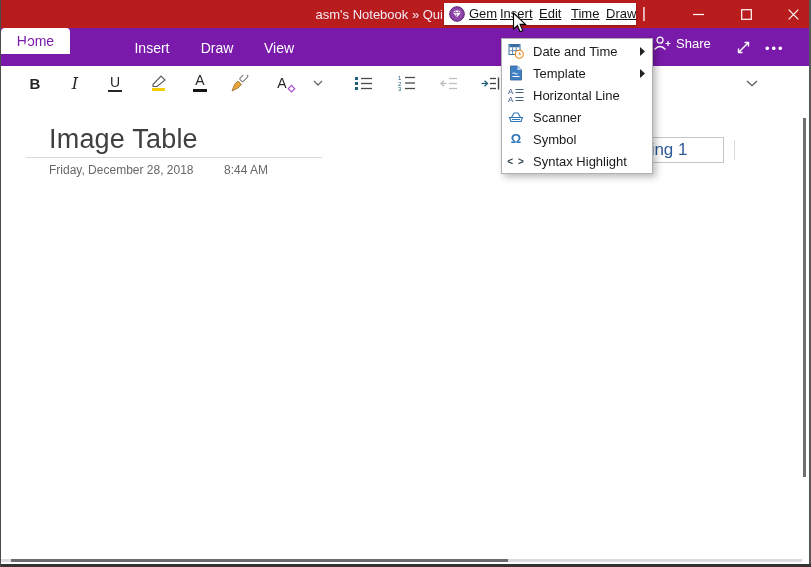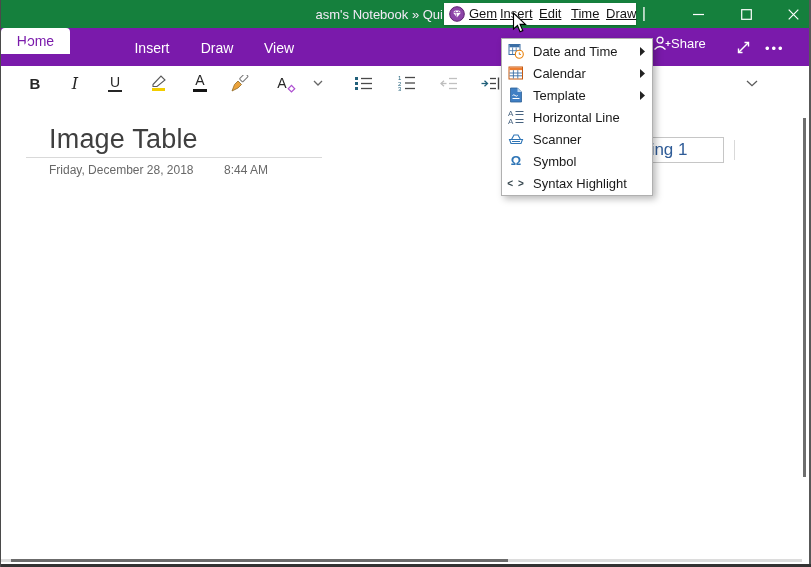--- a/index.html
+++ b/index.html
@@ -2,21 +2,21 @@
 <html><head>
 <meta charset="utf-8">
 <style>
   * { margin:0; padding:0; box-sizing:border-box; }
   body { font-family:"Liberation Sans", sans-serif; background:#888; }
   .window { position:relative; width:811px; height:567px; background:#fff; overflow:hidden;
             border-left:1px solid #4a4a4a; }
   .abs { position:absolute; }
 
   
-  .titlebar { left:0; top:0; width:811px; height:28px; background:#15803d; }
+  .titlebar { left:0; top:0; width:811px; height:28px; background:#b91c1c; }
   .title-text { left:240px; top:7px; width:202px; text-align:right; font-size:13px; color:#f3eaf7; white-space:nowrap; overflow:hidden; }
   .winbtn { top:0; width:34px; height:28px; display:flex; align-items:center; justify-content:center; }
 
   
   .menubar { left:443px; top:3px; width:192px; height:22px; background:#fff; box-shadow:0 1px 2px rgba(0,0,0,0.25); }
   .menubar-item { position:absolute; top:3px; font-size:13px; color:#141414; cursor:default;text-decoration:underline; }
   .menubar-sep { left:641px; top:4px; font-size:15px; color:#fff; }
 
   
   .tabrow { left:0; top:28px; width:811px; height:38px; background:#7A1AAB; }
@@ -104,21 +104,21 @@
 
   <div class="abs tabrow">
     <svg class="abs" style="left:20px; top:11px;" width="11" height="16">
       <polyline points="9,2 2,8 9,14" fill="none" stroke="#fff" stroke-width="2"></polyline>
     </svg>
     <div class="tab-active">Home</div>
     <div class="tab-label" style="left:130px; width:42px;">Insert</div>
     <div class="tab-label" style="left:196px; width:40px;">Draw</div>
     <div class="tab-label" style="left:258px; width:40px;">View</div>
 
-    <div class="abs" style="left:652px; top:7px; display:flex; align-items:center; ">
+    <div class="abs" style="left:652px; top:7px; display:flex; align-items:center; gap:5px;">
       <svg width="18" height="17">
         <circle cx="7" cy="5.2" r="3" fill="none" stroke="#fff" stroke-width="1.3"></circle>
         <path d="M1.5 14.5 Q7 8.5 12.5 14.5" fill="none" stroke="#fff" stroke-width="1.3"></path>
         <path d="M12.5 8.5 h5 M15 6 v5" stroke="#fff" stroke-width="1.2"></path>
       </svg>
       <span class="share-label">Share</span>
     </div>
 
     <svg class="abs" style="left:734px; top:11px;" width="17" height="17">
       <line x1="3.5" y1="13.5" x2="13.5" y2="3.5" stroke="#fff" stroke-width="1.4"></line>
@@ -238,36 +238,20 @@
           <circle cx="11.3" cy="11.3" r="4" fill="#fff" stroke="#E8820C" stroke-width="1.1"></circle>
           <path d="M11.3 9.4 v2 h1.7" fill="none" stroke="#E8820C" stroke-width="1"></path>
         </svg>
       </span>
       <span class="menu-label">Date and Time</span>
       <svg class="menu-arrow" width="5" height="9">
           <polygon points="0,0 5,4.5 0,9" fill="#222"></polygon>
         </svg>
     </div>
 
-    <div class="menu-row">
-      <span class="menu-icon">
-        <svg width="16" height="16">
-          <rect x="1" y="2" width="13.5" height="12" fill="#fff" stroke="#C55A11" stroke-width="1"></rect>
-          <rect x="1.5" y="2.5" width="12.5" height="2.6" fill="#ED7D31"></rect>
-          <line x1="5.4" y1="5.1" x2="5.4" y2="13.5" stroke="#3A6EA5" stroke-width="0.9"></line>
-          <line x1="9.8" y1="5.1" x2="9.8" y2="13.5" stroke="#3A6EA5" stroke-width="0.9"></line>
-          <line x1="1.5" y1="8" x2="14" y2="8" stroke="#3A6EA5" stroke-width="0.9"></line>
-          <line x1="1.5" y1="10.8" x2="14" y2="10.8" stroke="#3A6EA5" stroke-width="0.9"></line>
-        </svg>
-      </span>
-      <span class="menu-label">Calendar</span>
-      <svg class="menu-arrow" width="5" height="9">
-          <polygon points="0,0 5,4.5 0,9" fill="#222"></polygon>
-        </svg>
-    </div>
 
     <div class="menu-row">
       <span class="menu-icon">
         <svg width="16" height="16">
           <path d="M2.5 1 h7 l4 4 v10 h-11 z" fill="#3F7FC4" stroke="#2E5F94" stroke-width="0.8"></path>
           <path d="M9.5 1 l4 4 h-4 z" fill="#BDD7EE"></path>
           <path d="M4.5 8.5 q1.3 -1.4 2.6 0 t2.6 0" fill="none" stroke="#fff" stroke-width="1"></path>
           <line x1="4.5" y1="11.5" x2="11.5" y2="11.5" stroke="#fff" stroke-width="1"></line>
         </svg>
       </span>

